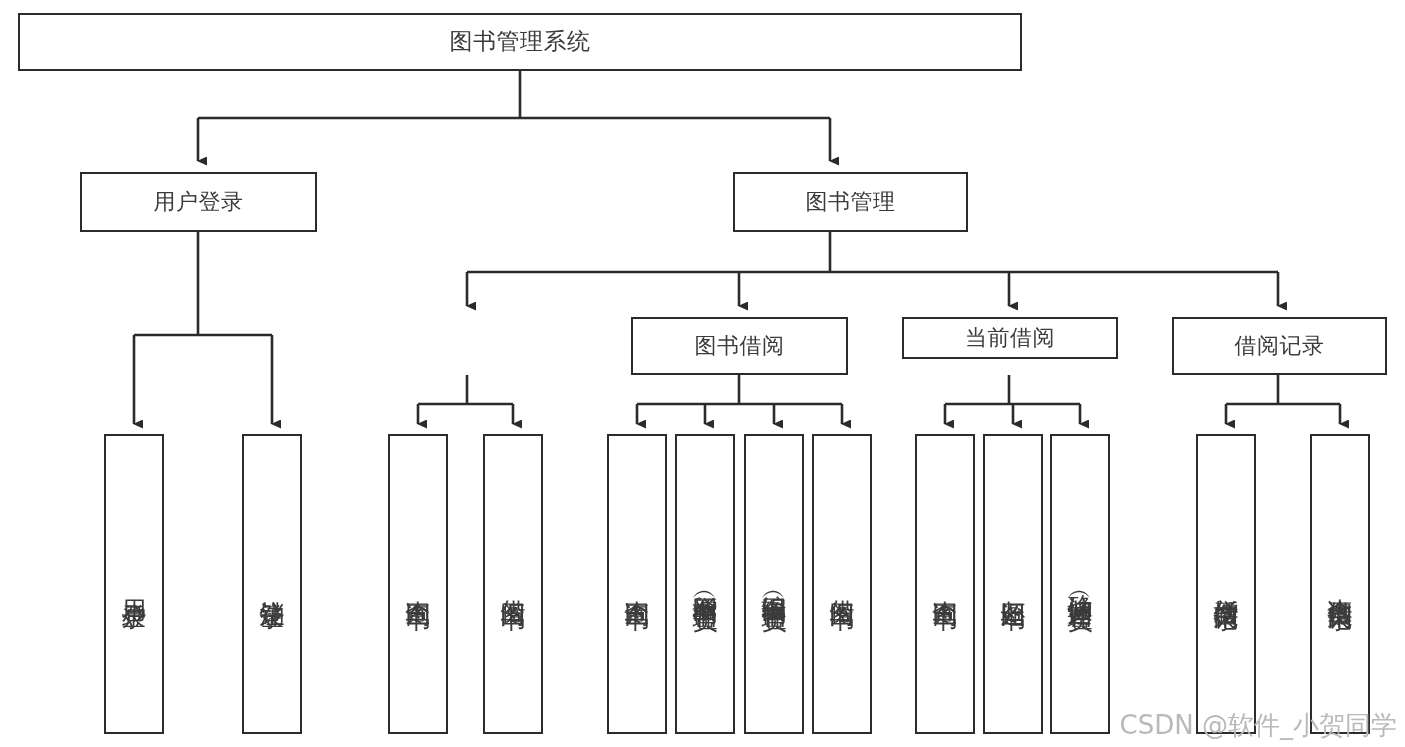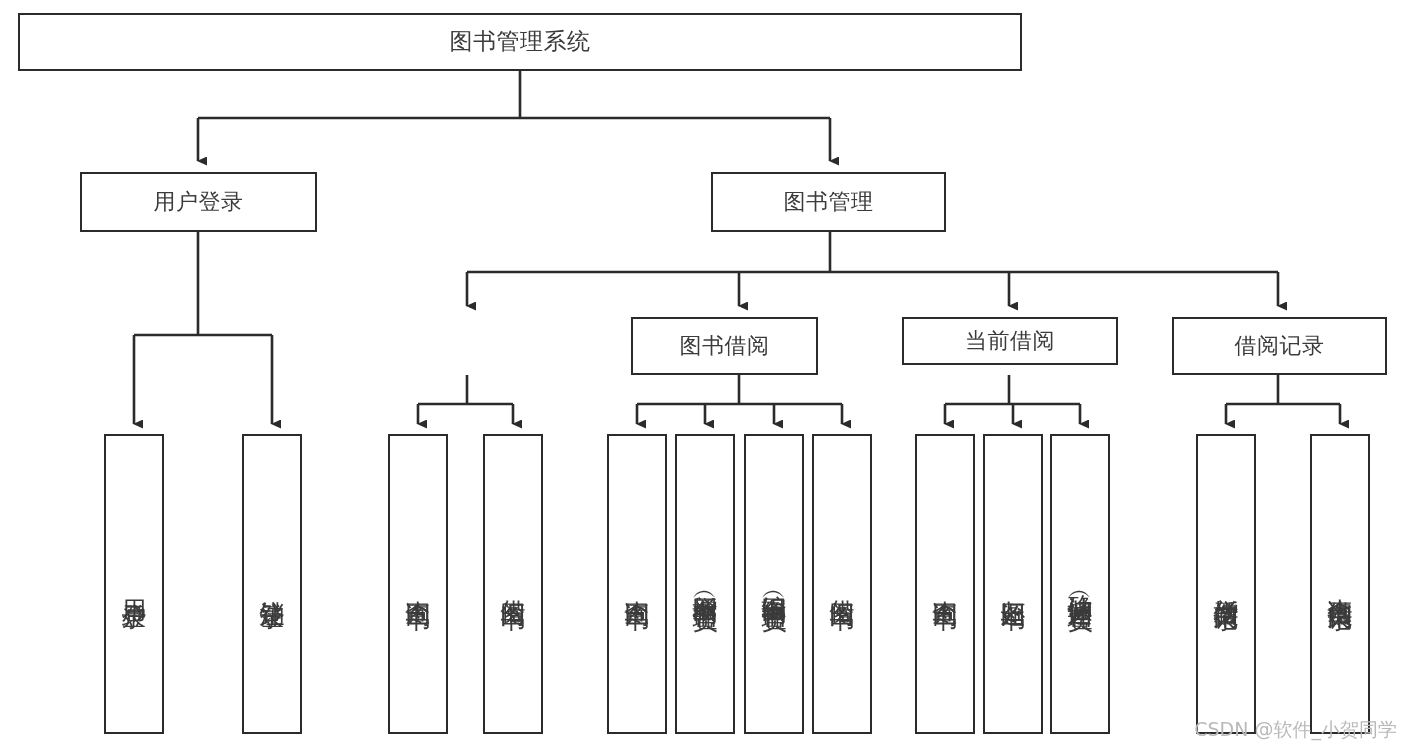--- a/index.html
+++ b/index.html
@@ -59,21 +59,21 @@
     font-size: 25px;
     letter-spacing: 2px;
     line-height: 1;
     white-space: nowrap;
     max-height: 100%;
   }
   #watermark {
     position: absolute;
     right: 8px;
     bottom: 4px;
-    font-size: 19px;
+    font-size: 26px;
     color: #b9b9b9;
     white-space: nowrap;
     z-index: 5;
     font-family: "DejaVu Sans", "Liberation Sans", sans-serif;
   }
 </style>
 </head>
 <body>
 
 <div id="diagram-root">
@@ -129,30 +129,30 @@
   </svg>
 
   <div class="node horizontal root" style="left:18px; top:13px; width:1004px; height:58px;">
     <span class="node-label">图书管理系统</span>
   </div>
 
   <div class="node horizontal" style="left:80px; top:172px; width:237px; height:60px;">
     <span class="node-label">用户登录</span>
   </div>
 
-  <div class="node horizontal" style="left:711px; top:172px; width:235px; height:60px;">
+  <div class="node horizontal" style="left:733px; top:172px; width:235px; height:60px;">
     <span class="node-label">图书管理</span>
   </div>
 
 
-  <div class="node horizontal" style="left:631px; top:317px; width:187px; height:58px;">
+  <div class="node horizontal" style="left:631px; top:317px; width:217px; height:58px;">
     <span class="node-label">图书借阅</span>
   </div>
 
-  <div class="node horizontal" style="left:902px; top:317px; width:216px; height:48px;align-items:center;">
+  <div class="node horizontal" style="left:902px; top:317px; width:216px; height:42px;align-items:center;">
     <span class="node-label">当前借阅</span>
   </div>
 
   <div class="node horizontal" style="left:1172px; top:317px; width:215px; height:58px;text-align:center;">
     <span class="node-label">借阅记录</span>
   </div>
 
   <div class="node vertical" style="left:104px; top:434px; width:60px; height:300px;">
     <span class="node-label">用户登录</span>
   </div>

